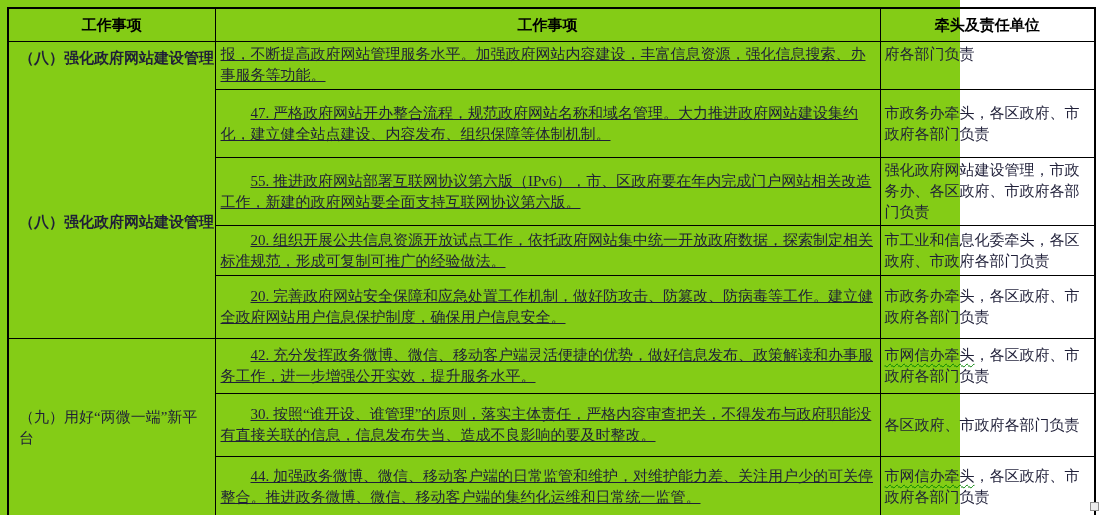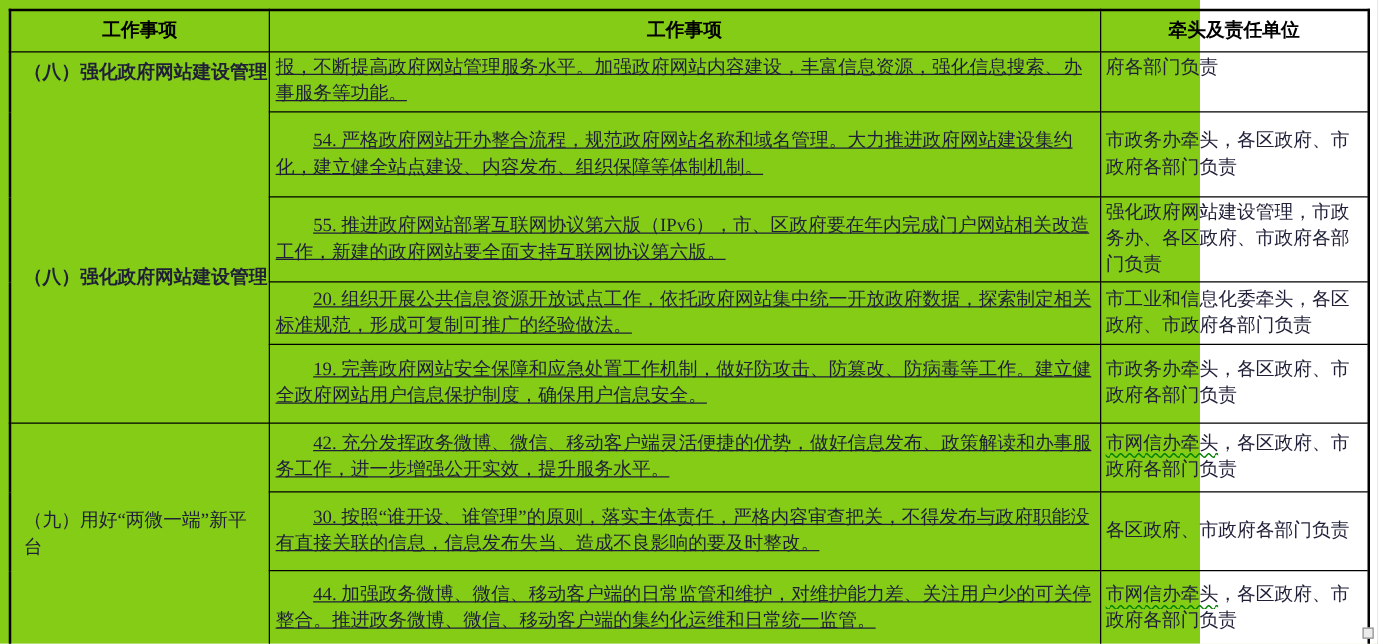--- a/index.html
+++ b/index.html
@@ -113,36 +113,36 @@
           <div class="group-wrap">
             <div class="group-label g8-a">（八）强化政府网站建设管理</div>
             <div class="group-label g8-b">（八）强化政府网站建设管理</div>
           </div>
         </td>
         <td class="task task-cont">报，不断提高政府网站管理服务水平。加强政府网站内容建设，丰富信息资源，强化信息搜索、办事服务等功能。</td>
         <td class="unit unit-top">府各部门负责</td>
       </tr>
 
       <tr class="hr2">
-        <td class="task">54. 严格政府网站开办整合流程，规范政府网站名称和域名管理。大力推进政府网站建设集约化，建立健全站点建设、内容发布、组织保障等体制机制。</td>
+        <td class="task">47. 严格政府网站开办整合流程，规范政府网站名称和域名管理。大力推进政府网站建设集约化，建立健全站点建设、内容发布、组织保障等体制机制。</td>
         <td class="unit">市政务办牵头，各区政府、市政府各部门负责</td>
       </tr>
 
       <tr class="hr3">
         <td class="task">55. 推进政府网站部署互联网协议第六版（IPv6），市、区政府要在年内完成门户网站相关改造工作，新建的政府网站要全面支持互联网协议第六版。</td>
         <td class="unit">强化政府网站建设管理，市政务办、各区政府、市政府各部门负责</td>
       </tr>
 
       <tr class="hr4">
         <td class="task">20. 组织开展公共信息资源开放试点工作，依托政府网站集中统一开放政府数据，探索制定相关标准规范，形成可复制可推广的经验做法。</td>
         <td class="unit">市工业和信息化委牵头，各区政府、市政府各部门负责</td>
       </tr>
 
       <tr class="hr5">
-        <td class="task">19. 完善政府网站安全保障和应急处置工作机制，做好防攻击、防篡改、防病毒等工作。建立健全政府网站用户信息保护制度，确保用户信息安全。</td>
+        <td class="task">20. 完善政府网站安全保障和应急处置工作机制，做好防攻击、防篡改、防病毒等工作。建立健全政府网站用户信息保护制度，确保用户信息安全。</td>
         <td class="unit">市政务办牵头，各区政府、市政府各部门负责</td>
       </tr>
 
       <tr class="hr6">
         <td class="group-center" rowspan="3">
           <span>（九）用好“两微一端”新平台</span>
         </td>
         <td class="task">42. 充分发挥政务微博、微信、移动客户端灵活便捷的优势，做好信息发布、政策解读和办事服务工作，进一步增强公开实效，提升服务水平。</td>
         <td class="unit"><span class="wavy">市网信办牵头</span><span>，各区政府、市政府各部门负责</span></td>
       </tr>

